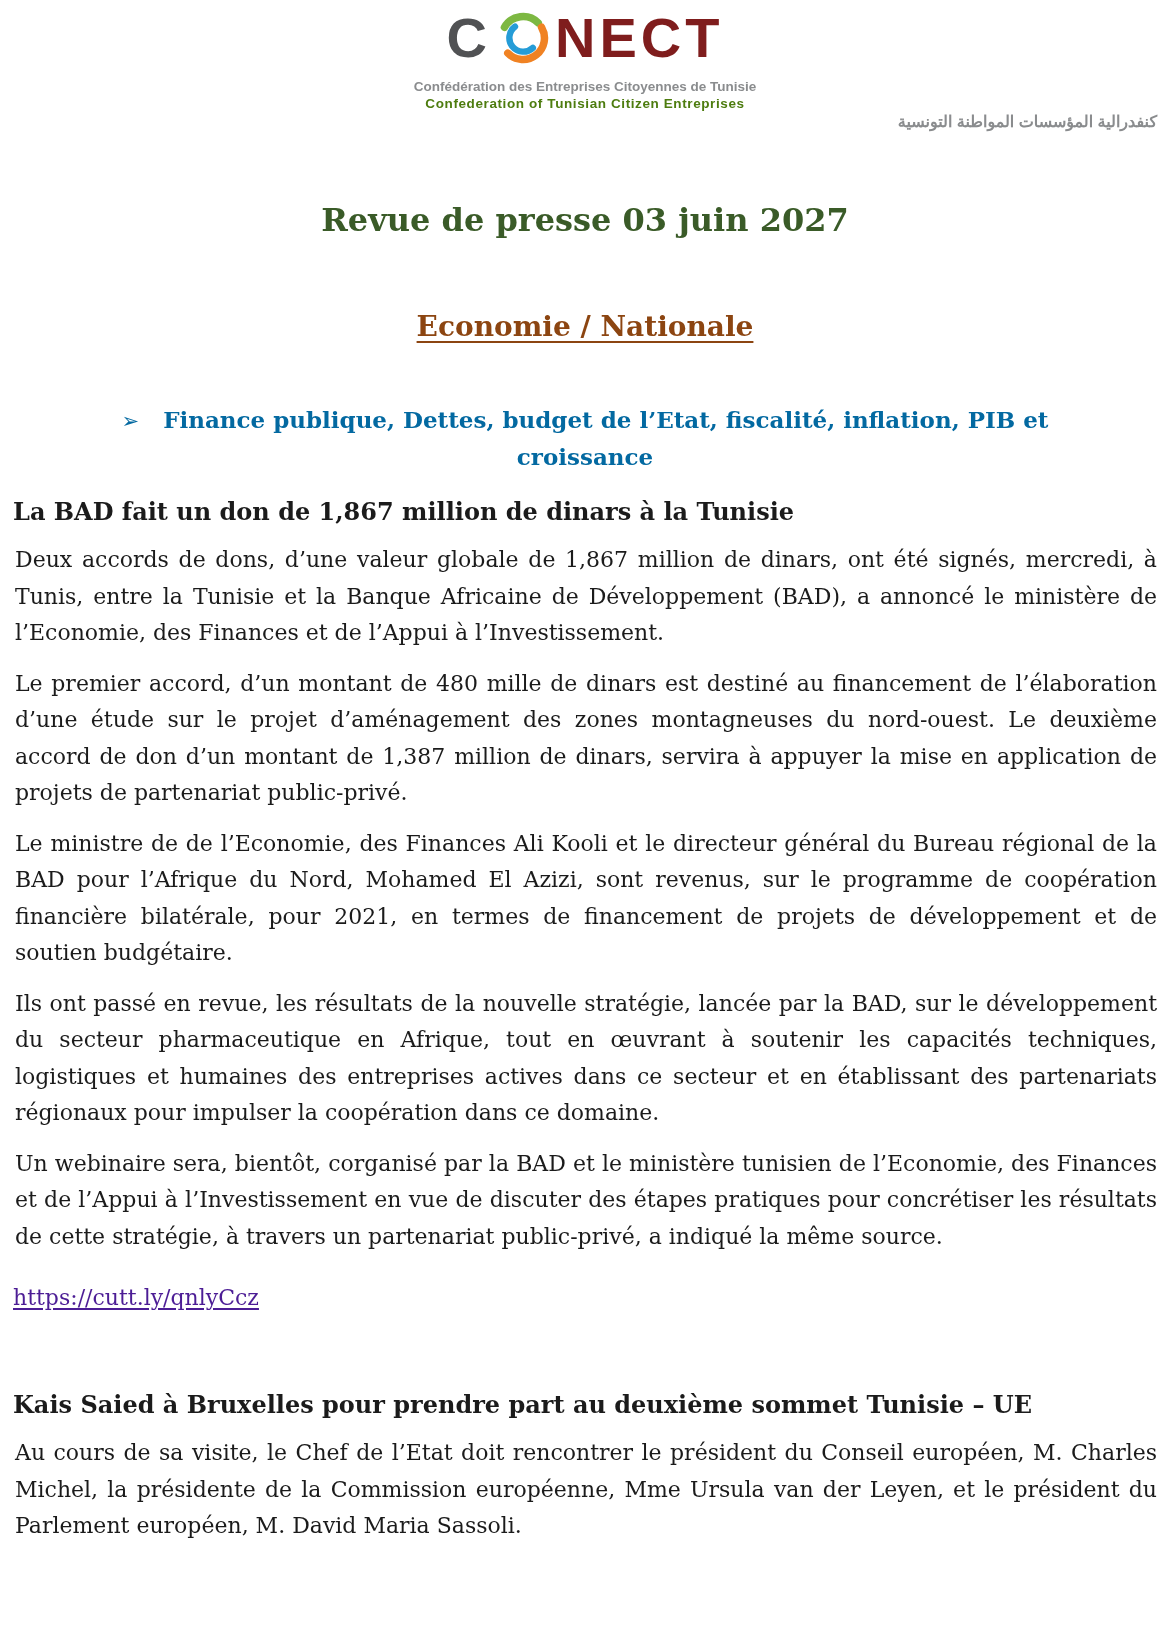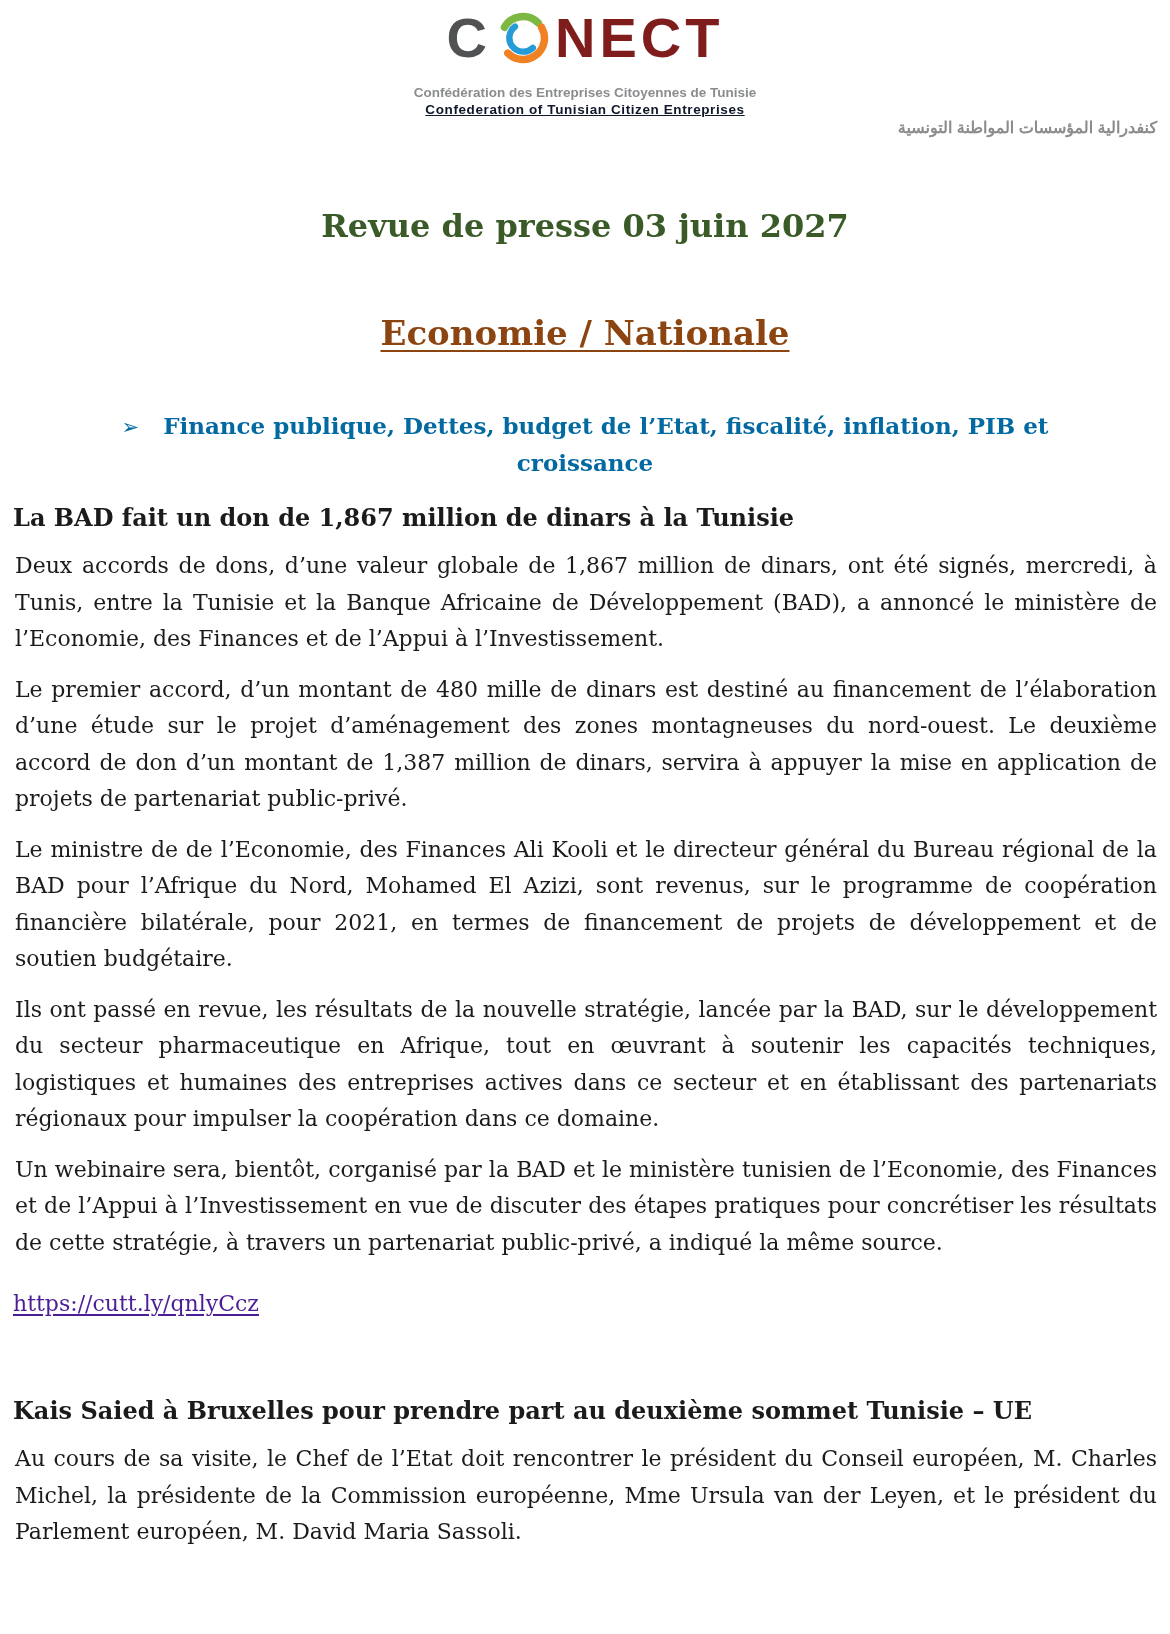--- a/index.html
+++ b/index.html
@@ -22,35 +22,35 @@
     font-size: 56px;
     line-height: 62px;
     letter-spacing: 4px;
   }
   .logo-o { width: 58px; height: 58px; margin: 0 3px; }
   .tagline {
     font-family: "Liberation Sans", sans-serif;
     font-weight: bold;
     line-height: 17px;
   }
-  .tagline-fr { font-size: 13.5px; margin-top: 14px; }
+  .tagline-fr { font-size: 13.5px; margin-top: 8px; }
   .tagline-en { font-size: 13.5px; letter-spacing: 0.6px; }
   .tagline-ar { font-size: 16px; line-height: 20px; text-align: right; }
 
   
   .doc-title {
     text-align: center;
     font-size: 32px;
     font-weight: bold;
     margin: 66px 0 0 0;
     line-height: 44px;
   }
   .section-title {
     text-align: center;
-    font-size: 34px;
+    font-size: 28px;
     font-weight: bold;
     margin: 66px 0 0 0;
     line-height: 38px;
     text-decoration: underline;
     text-decoration-thickness: 2px;
     text-underline-offset: 5px;
   }
   .topic {
     text-align: center;
     font-size: 23px;
@@ -86,21 +86,21 @@
     <div class="logo-row">
       <span class="logo-letter" style="color: rgb(81, 82, 84);">C</span>
       <svg class="logo-o" viewBox="0 0 100 100" aria-hidden="true">
         <path d="M 36.2 30.3 A 24 24 0 1 0 67 67" fill="none" stroke-width="11" stroke-linecap="round" stroke="#259CD7"></path>
         <path d="M 18 31.5 A 37 37 0 0 1 76.2 23.8" fill="none" stroke-width="13" stroke-linecap="round" stroke="#7DB842"></path>
         <path d="M 82 31.5 A 37 37 0 0 1 23.8 76.2" fill="none" stroke-width="13" stroke-linecap="round" stroke="#F08223"></path>
       </svg>
       <span class="logo-letter" style="color: #7f1d1d;">NECT</span>
     </div>
     <div class="tagline tagline-fr" style="color: rgb(138, 140, 142);">Confédération  des Entreprises Citoyennes de Tunisie</div>
-    <div class="tagline tagline-en" style="color: #0f172a; text-decoration: underline;">Confederation of Tunisian Citizen Entreprises</div>
+    <div class="tagline tagline-en" style="color: #4d7c0f;">Confederation of Tunisian Citizen Entreprises</div>
     <div class="tagline tagline-ar" dir="rtl" style="color: rgb(138, 140, 142);">كنفدرالية المؤسسات المواطنة التونسية</div>
   </header>
 
   <h1 class="doc-title" style="color: rgb(58, 91, 40);">Revue de presse 03 juin 2027</h1>
 
   <h2 class="section-title" style="color: rgb(140, 69, 17);">Economie / Nationale</h2>
 
   <div class="topic" style="color: #0369a1;">
     <span class="topic-bullet">➢</span><span>Finance publique, Dettes, budget de l’Etat, fiscalité, inflation, PIB et</span><br>
     <span>croissance</span>

